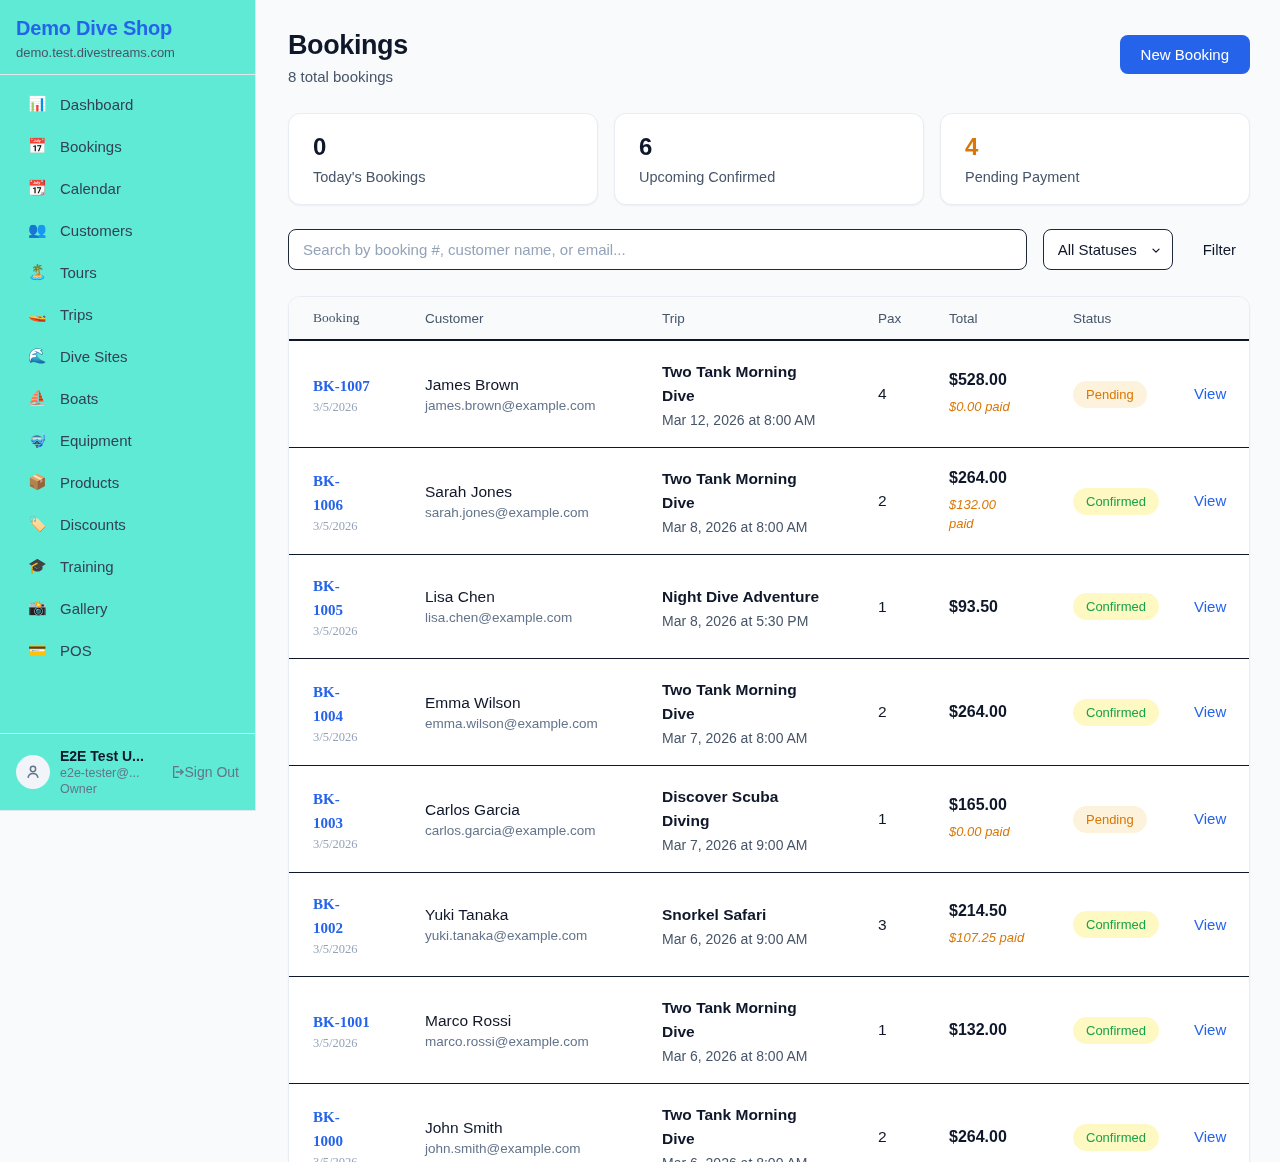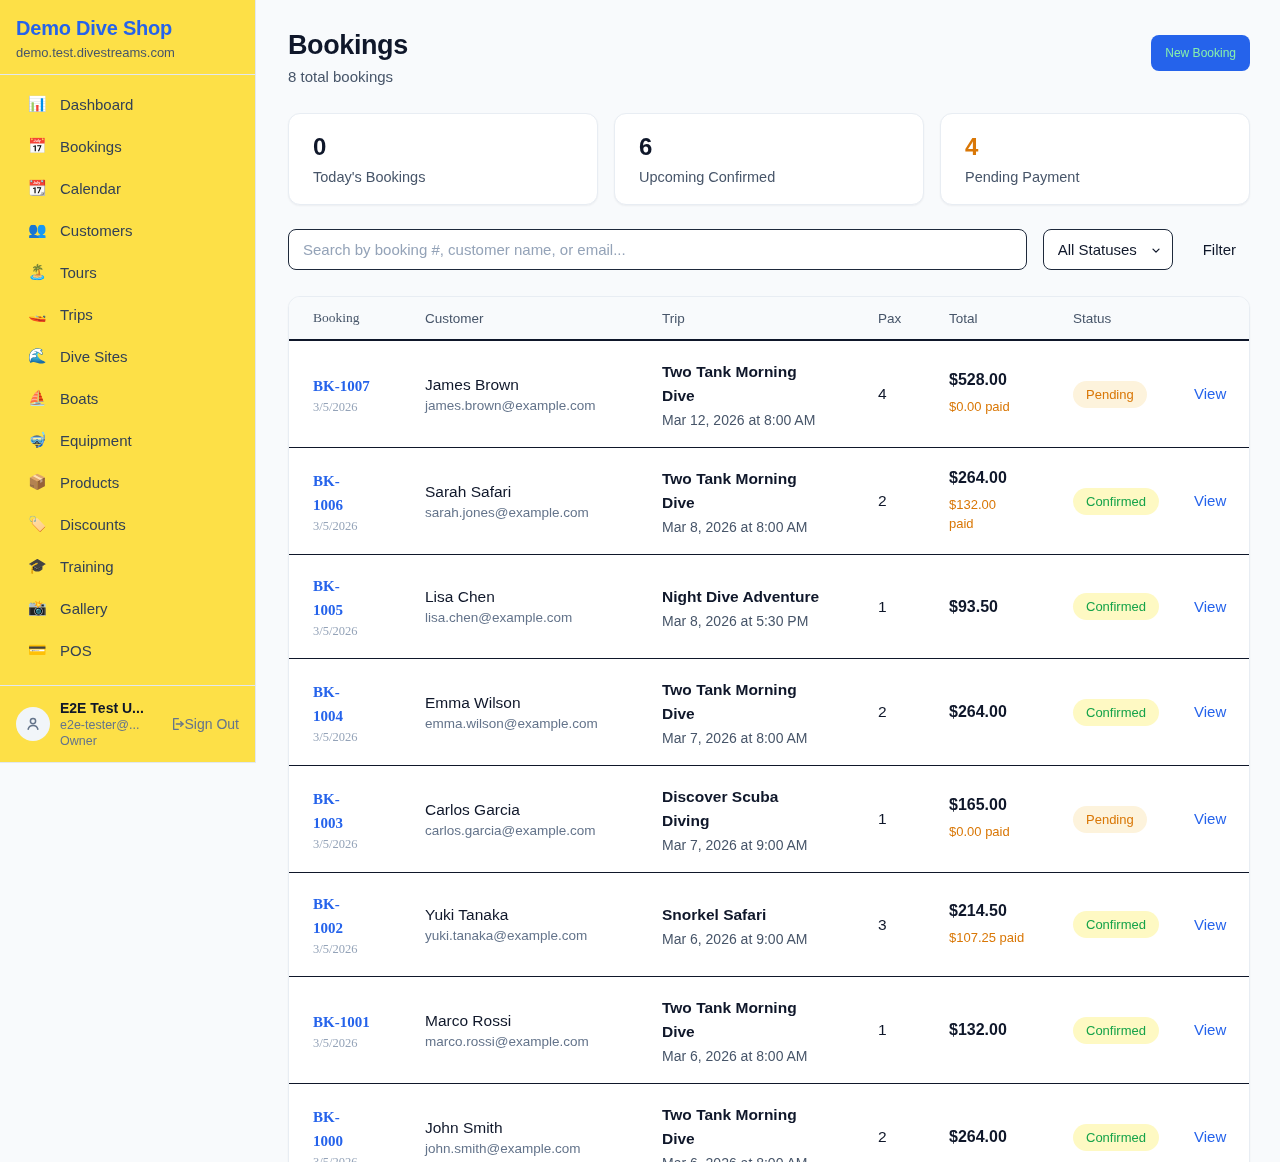--- a/index.html
+++ b/index.html
@@ -7,61 +7,61 @@
   body {
     font-family:"Liberation Sans", sans-serif;
     background:#f8fafc;
     color:#0f172a;
     display:flex;
     align-items:flex-start;
   }
   
   .sidebar {
     width:256px; flex:0 0 256px;
-    background:#fde047;
+    background:#5eead4;
     border-right:1px solid #e2e8f0;
     border-bottom:1px solid #e2e8f0;
   }
   .shop-head { padding:17px 16px 14px; border-bottom:1px solid #e2e8f0; }
   .shop-name { font-size:20px; font-weight:700; color:#2563eb; letter-spacing:-0.2px; }
   .shop-domain { font-size:13px; color:#475569; margin-top:5px; }
   .nav { padding:12px 16px 10px; }
   .nav-item {
     display:flex; align-items:center; gap:12px;
     padding:8px 12px; margin-bottom:8px;
     border-radius:8px; cursor:pointer;
     font-size:15px; color:#334155;
   }
   .nav-emoji { width:20px; font-size:15px; text-align:center; }
   .side-footer {
     border-top:1px solid #e2e8f0;
     padding:14px 16px;
-    display:flex; align-items:center; gap:10px;
+    display:flex; align-items:center; gap:10px;margin-top:48px;
   }
   .avatar {
     width:34px; height:34px; border-radius:50%;
     background:#f1f5f9; flex:0 0 34px;
     display:flex; align-items:center; justify-content:center;
   }
   .user-col { min-width:0; flex:1; }
   .user-name { font-size:14px; font-weight:700; color:#0f172a; white-space:nowrap; }
   .user-email, .user-role { font-size:12.5px; color:#64748b; margin-top:2px; white-space:nowrap; }
   .signout {
     display:flex; align-items:center; gap:0;
     font-size:14px; color:#64748b; cursor:pointer; white-space:nowrap;justify-content:space-between;
   }
   
   .main { flex:1; padding:30px 32px 32px; }
   .page-head { display:flex; justify-content:space-between; align-items:flex-start; }
   .page-title { font-size:27px; font-weight:700; color:#0f172a; letter-spacing:-0.4px; }
   .page-sub { font-size:15px; color:#475569; margin-top:7px; }
   .btn-primary {
-    background:#2563eb; color:#86efac; border:none; cursor:pointer;
-    font-family:inherit; font-size:12px; font-weight:500;
-    padding:11px 14px; border-radius:8px; margin-top:5px;
+    background:#2563eb; color:#ffffff; border:none; cursor:pointer;
+    font-family:inherit; font-size:15px; font-weight:500;
+    padding:11px 21px; border-radius:8px; margin-top:5px;
   }
   .stats { display:flex; gap:16px; margin-top:28px; }
   .stat-card {
     flex:1; background:#fff; border:1px solid #e8edf3; border-radius:12px;
     padding:19px 24px; box-shadow:0 1px 2px rgba(15,23,42,.05);
   }
   .stat-value { font-size:24px; font-weight:700; color:#0f172a; }
   .stat-value.stat-orange { color:#d97706; }
   .stat-label { font-size:14.5px; color:#475569; margin-top:8px; }
   .controls { display:flex; gap:16px; margin-top:24px; align-items:center; }
@@ -96,21 +96,21 @@
   td { padding:19px 12px; border-bottom:1px solid #0f172a; vertical-align:middle; }
   tr:last-child td { border-bottom:none; }
   .bk-id { color:#2563eb; font-weight:600; font-size:15px; line-height:1.6; white-space:pre-line; cursor:pointer; }
   .bk-date { color:#94a3b8; font-size:12.5px; margin-top:2px; }
   .cust-name { font-size:15.5px; color:#0f172a; margin-bottom:4px; }
   .cust-email { font-size:13.5px; color:#64748b; }
   .trip-name { font-size:15.5px; font-weight:600; color:#0f172a; line-height:1.55; white-space:pre-line; }
   .trip-when { font-size:14px; color:#475569; margin-top:4px; }
   .pax-val { font-size:15.5px; color:#0f172a; }
   .total-amt { font-size:16px; font-weight:700; color:#0f172a; }
-  .total-paid { font-size:13px; color:#d97706; margin-top:8px; line-height:1.5; white-space:pre-line; }
+  .total-paid { font-size:13px; color:#d97706; margin-top:8px; line-height:1.5; white-space:pre-line;font-style:italic; }
   .total-paid:empty { display:none; }
   .badge {
     display:inline-block; padding:6px 13px; border-radius:999px;
     font-size:13px; font-weight:500;
   }
   .badge-pending { background:#fdf3dc; color:#d97706; }
   .badge-confirmed { background:#fef9c3; color:#16a34a; }
   .view-link { color:#2563eb; font-size:15px; font-weight:500; cursor:pointer; }
 </style>
 </head>
@@ -293,21 +293,21 @@
               <span class="view-link">View</span>
             </td>
           </tr>
           <tr>
             <td>
               <div class="bk-id">BK-
 1006</div>
               <div class="bk-date">3/5/2026</div>
             </td>
             <td>
-              <div class="cust-name">Sarah Safari</div>
+              <div class="cust-name">Sarah Jones</div>
               <div class="cust-email">sarah.jones@example.com</div>
             </td>
             <td>
               <div class="trip-name">Two Tank Morning
 Dive</div>
               <div class="trip-when">Mar 8, 2026 at 8:00 AM</div>
             </td>
             <td>
               <div class="pax-val">2</div>
             </td>

